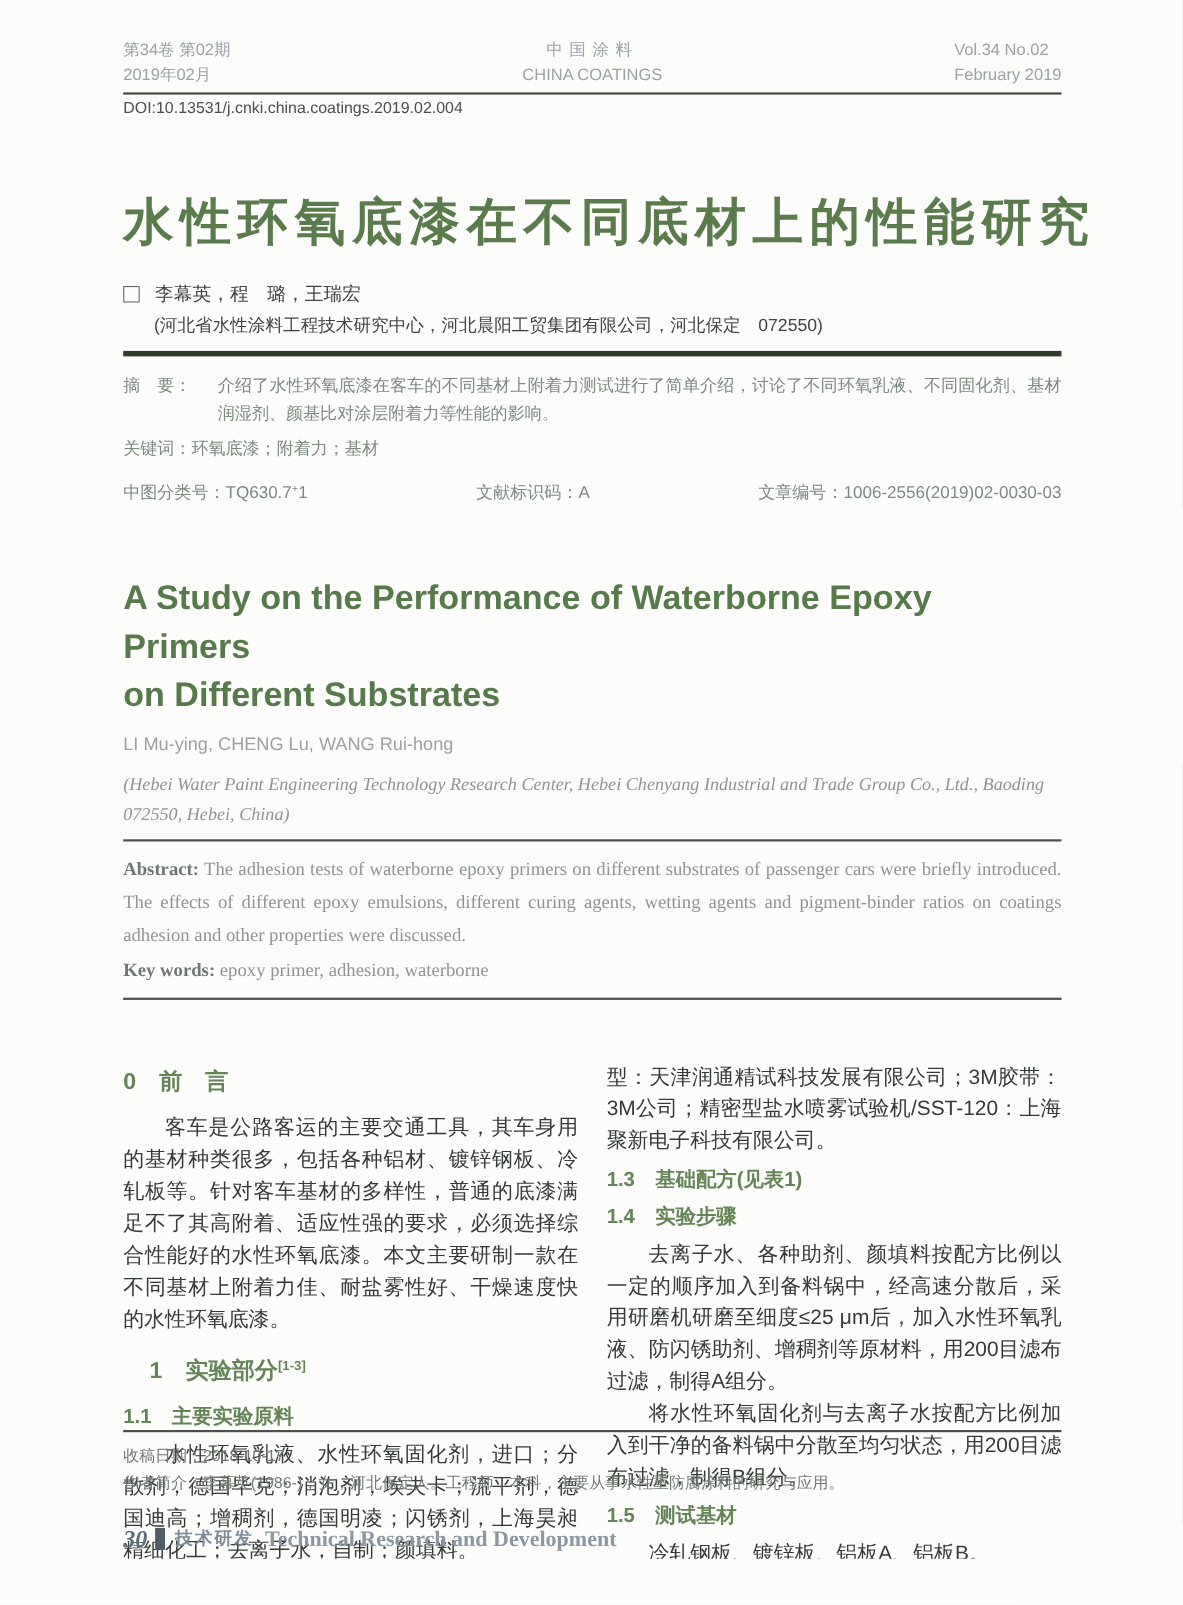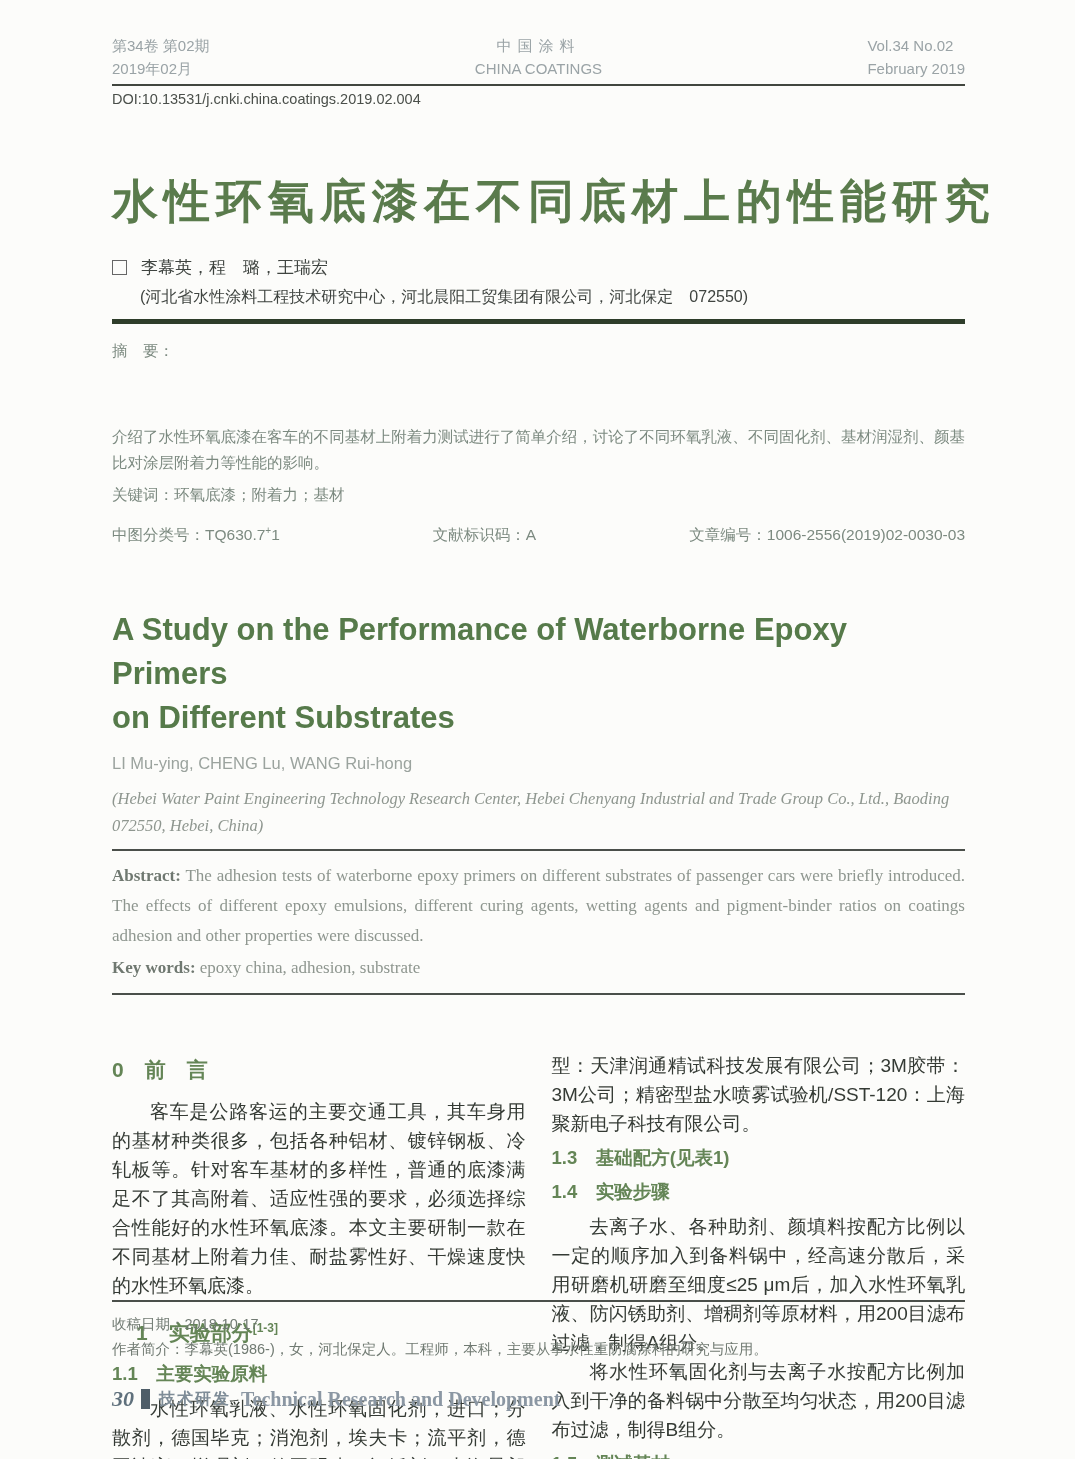--- a/index.html
+++ b/index.html
@@ -29,21 +29,21 @@
     font-size:46px;font-weight:800;letter-spacing:6px;
     color:#5a7b4c;line-height:58px;white-space:nowrap;
   }
   .authors-row{margin-top:26px;font-size:17px;color:#3f4440;display:flex;align-items:center;}
   .author-box{display:inline-block;width:13px;height:13px;border:1.5px solid #666;
     margin-right:14px;flex:0 0 auto;}
   .affil-cn{margin-top:6px;padding-left:28px;font-size:16px;color:#3f4440;line-height:24px;}
   .thick-rule{border:none;border-top:5px solid #2e3d2a;margin:10px 0 0 0;}
   
   .abs-cn{margin-top:14px;color:#7c8a80;font-size:15.5px;line-height:26px;}
-  .abs-row{display:flex;flex-direction:column;}
+  .abs-row{display:flex;}
   .abs-label{flex:0 0 86px;white-space:nowrap;}
   .abs-text{flex:1;text-align:justify;}
   .kw-row{margin-top:6px;}
   .meta-row{display:flex;justify-content:space-between;margin-top:14px;white-space:nowrap;}
   sup{font-size:10px;vertical-align:super;line-height:0;}
   
   .title-en{margin-top:60px;color:#567a4a;font-weight:bold;
     font-size:31px;line-height:44px;letter-spacing:0px;}
   .authors-en{margin-top:14px;color:#9ba39e;font-size:16.5px;}
   .affil-en{margin-top:12px;color:#8e968f;font-size:16.5px;line-height:27px;
@@ -121,21 +121,21 @@
 
   <div class="title-en">
     <div>A Study on the Performance of Waterborne Epoxy Primers</div>
     <div>on Different Substrates</div>
   </div>
   <div class="authors-en">LI Mu-ying, CHENG Lu, WANG Rui-hong</div>
   <div class="affil-en">(Hebei Water Paint Engineering Technology Research Center, Hebei Chenyang Industrial and Trade Group Co., Ltd., Baoding 072550, Hebei, China)</div>
   <hr class="thin-rule">
   <div class="abs-en">
     <div><b>Abstract:</b> <span>The adhesion tests of waterborne epoxy primers on different substrates of passenger cars were briefly introduced. The effects of different epoxy emulsions, different curing agents, wetting agents and pigment-binder ratios on coatings adhesion and other properties were discussed.</span></div>
-    <div class="kw-en"><b>Key words:</b> <span>epoxy china, adhesion, substrate</span></div>
+    <div class="kw-en"><b>Key words:</b> <span>epoxy primer, adhesion, waterborne</span></div>
   </div>
   <hr class="thin-rule">
 
   <div class="body-cols">
     <div class="col-body">
       <div class="h-sec">0　前　言</div>
       <p>客车是公路客运的主要交通工具，其车身用的基材种类很多，包括各种铝材、镀锌钢板、冷轧板等。针对客车基材的多样性，普通的底漆满足不了其高附着、适应性强的要求，必须选择综合性能好的水性环氧底漆。本文主要研制一款在不同基材上附着力佳、耐盐雾性好、干燥速度快的水性环氧底漆。</p>
       <div class="h-sec h-gap"><span>1　实验部分</span><sup>[1-3]</sup></div>
       <div class="h-sub">1.1　主要实验原料</div>
       <p>水性环氧乳液、水性环氧固化剂，进口；分散剂，德国毕克；消泡剂，埃夫卡；流平剂，德国迪高；增稠剂，德国明凌；闪锈剂，上海昊昶精细化工；去离子水，自制；颜填料。</p>

